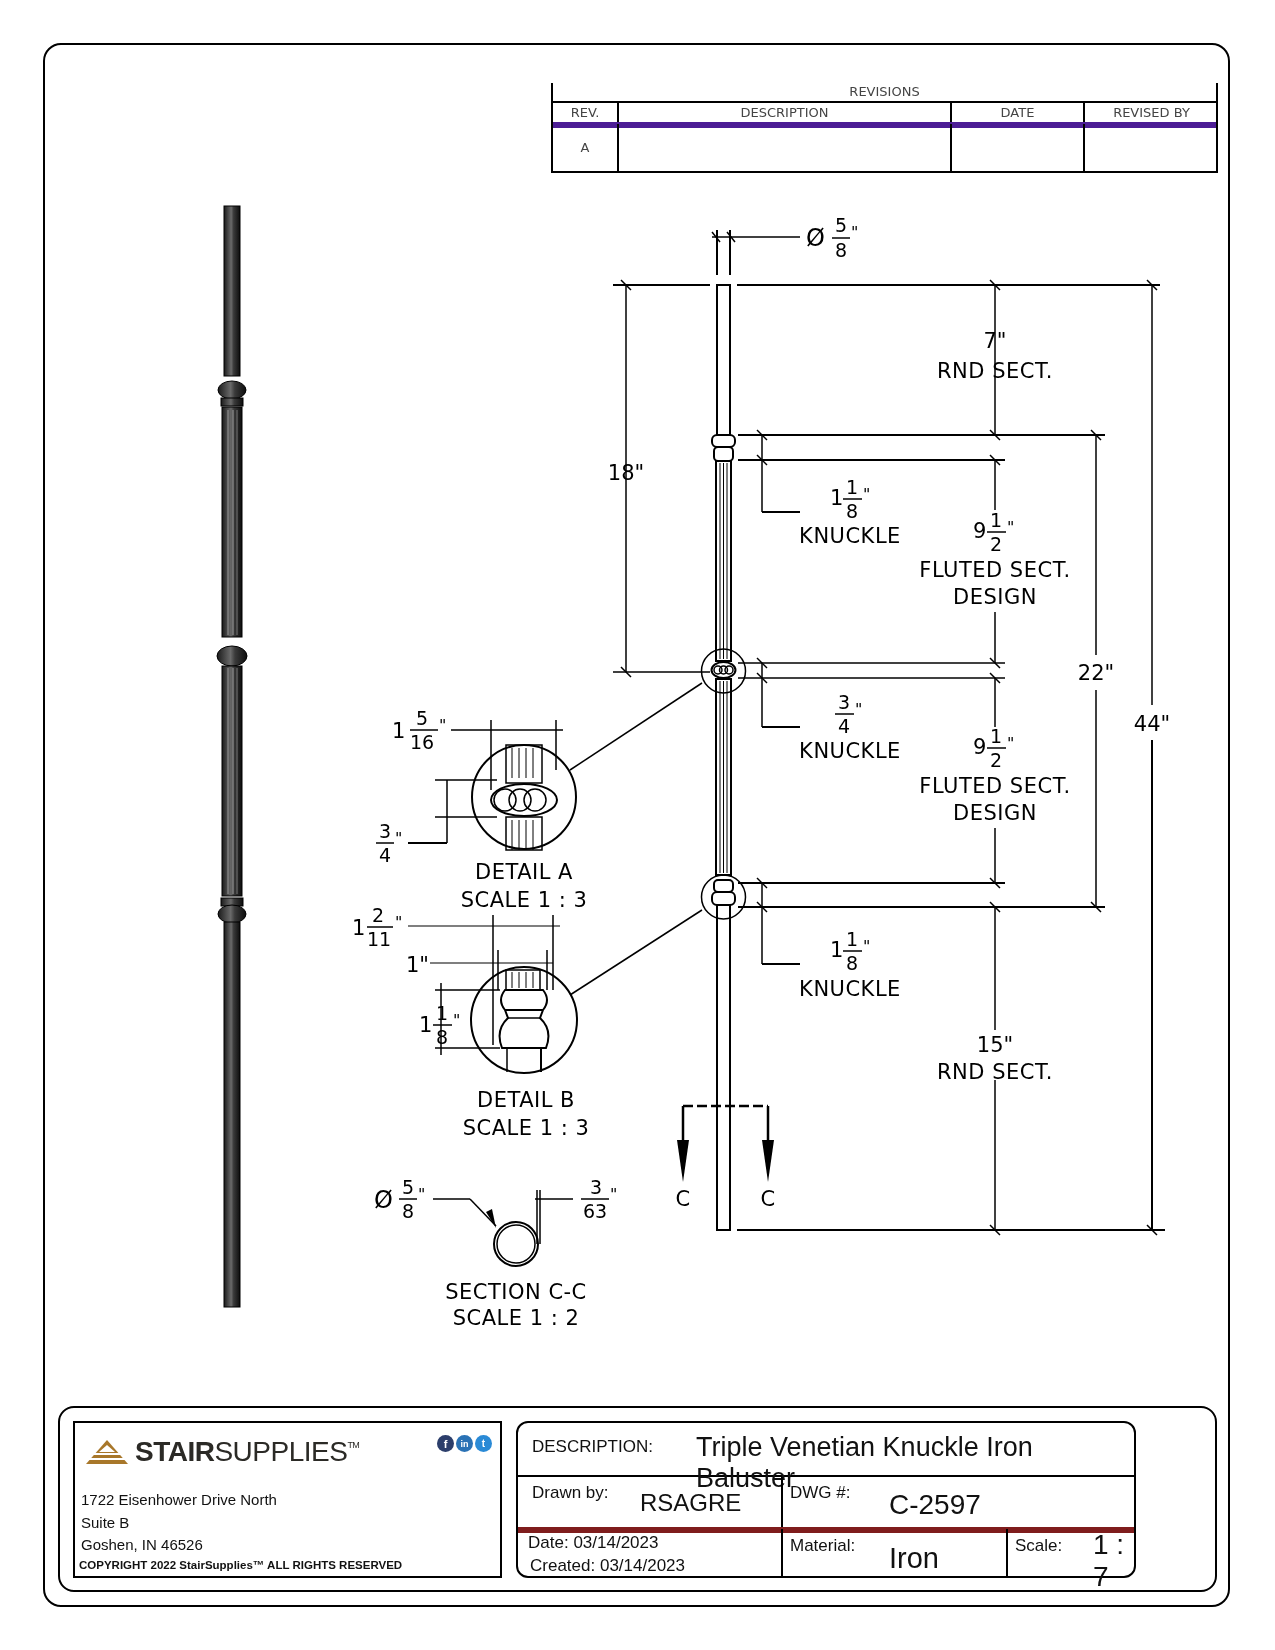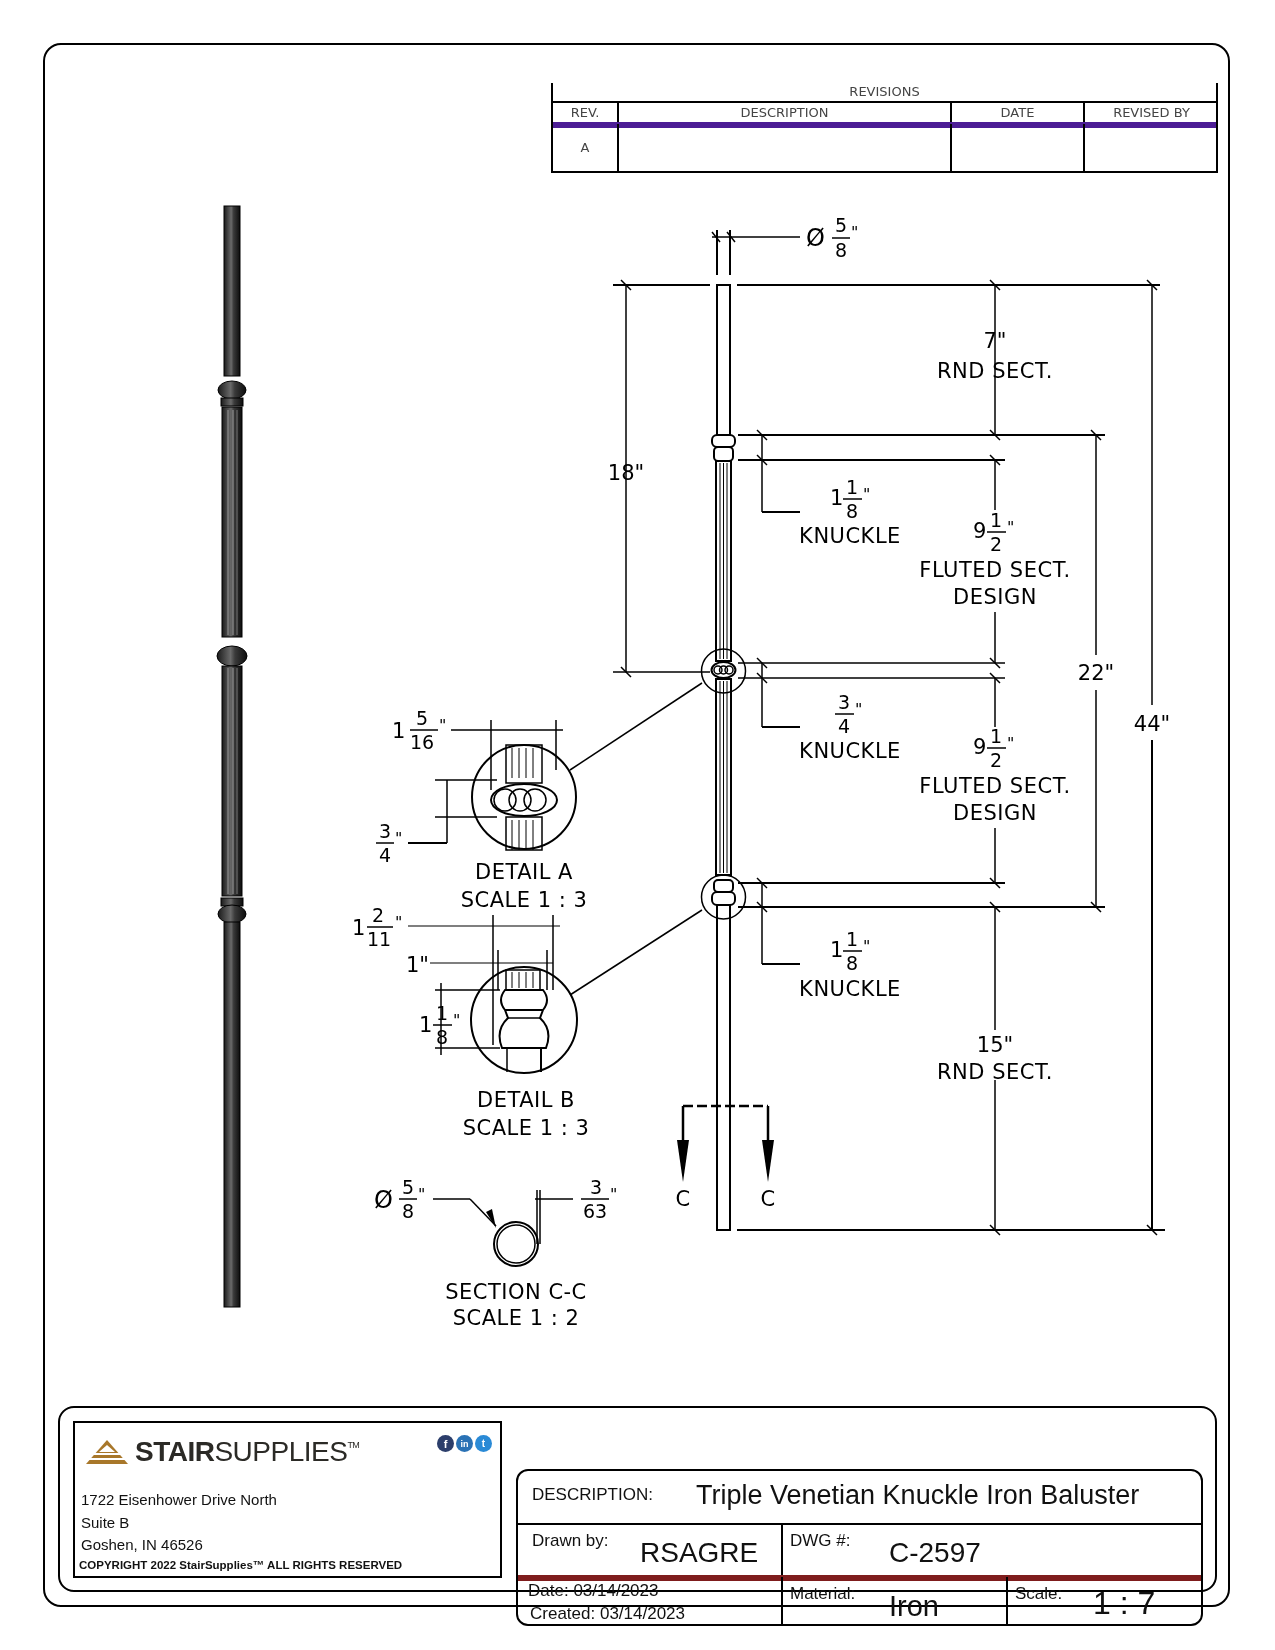--- a/index.html
+++ b/index.html
@@ -18,23 +18,23 @@
   .rev .r-row { position:absolute; left:0; right:0; top:41px; bottom:0; }
   .rev .r-row .cell { line-height:47px; }
   svg.draw { position:absolute; left:0; top:0; }
   .dim { font-family:"DejaVu Sans", sans-serif; font-size:21px; fill:#000; }
   .lbl { font-family:"DejaVu Sans", sans-serif; font-size:21px; fill:#000; letter-spacing:0.5px; }
   
   .tb-outer { position:absolute; left:58px; top:1406px; width:1159px; height:186px;
               border:2px solid #000; border-radius:16px; box-sizing:border-box; }
   .tb-left { position:absolute; left:73px; top:1421px; width:429px; height:157px;
              border:2px solid #000; border-radius:0; box-sizing:border-box; }
-  .tb-right { position:absolute; left:516px; top:1421px; width:687px; height:157px;
+  .tb-right { position:absolute; left:516px; top:1421px; width:620px; height:157px;
               border:2px solid #000; border-radius:12px; box-sizing:border-box;
-              font-family:"Liberation Sans", sans-serif;margin-top:48px; }
+              font-family:"Liberation Sans", sans-serif; }
   .logo { position:absolute; left:10px; top:12px; height:34px; display:flex; align-items:center; }
   .logo-tri { width:44px; height:26px; margin-right:6px; }
   .logo-text { font-family:"Liberation Sans", sans-serif; font-size:28px; color:#2b2a26; letter-spacing:-0.5px; }
   .logo-text b { font-weight:900; }
   .logo-text sup { font-size:9px; vertical-align:top; position:relative; top:4px; }
   .social { position:absolute; right:8px; top:12px; display:flex; gap:2px; }
   .social span { width:17px; height:17px; border-radius:50%; display:inline-flex; align-items:center; justify-content:center;
                  color:#fff; font-family:"Liberation Sans", sans-serif; font-weight:bold; font-size:11px; }
   .addr { position:absolute; left:6px; font-family:"Liberation Sans", sans-serif; font-size:15px; color:#111; }
   .copy { position:absolute; left:4px; top:136px; font-family:"Liberation Sans", sans-serif; font-size:11.5px; font-weight:bold; color:#111; }
@@ -396,28 +396,28 @@
   <div class="copy">COPYRIGHT 2022 StairSupplies™ ALL RIGHTS RESERVED</div>
 </div>
 
 <div class="tb-right">
   <div class="tbr-row1">
     <span class="small" style="left:14px;top:14px;">DESCRIPTION:</span>
     <span class="big" style="left:178px;top:9px;font-size:27px;">Triple Venetian Knuckle Iron Baluster</span>
   </div>
   <div class="tbr-row2">
     <span class="small" style="left:14px;top:6px;">Drawn by:</span>
-    <span class="big" style="left:122px;top:12px;font-size:28px;">RSAGRE</span>
+    <span class="big" style="left:122px;top:12px;font-size:24px;">RSAGRE</span>
     <div class="vdiv" style="left:263px;"></div>
     <span class="small" style="left:272px;top:6px;">DWG #:</span>
     <span class="big" style="left:371px;top:12px;font-size:28px;">C-2597</span>
   </div>
   <div class="tbr-row3">
     <span class="small" style="left:10px;top:4px;"><span>Date:</span> <span>03/14/2023</span></span>
     <span class="small" style="left:12px;top:27px;"><span>Created:</span> <span>03/14/2023</span></span>
     <div class="vdiv" style="left:263px;"></div>
     <span class="small" style="left:272px;top:7px;">Material:</span>
     <span class="big" style="left:371px;top:13px;font-size:29px;">Iron</span>
     <div class="vdiv" style="left:488px;"></div>
     <span class="small" style="left:497px;top:7px;">Scale:</span>
-    <span class="big" style="left:575px;top:8px;font-size:32px;">1 : 7</span>
+    <span class="big" style="left:575px;top:0;font-size:28px;">1 : 7</span>
   </div>
 </div>
 
 </body></html>

